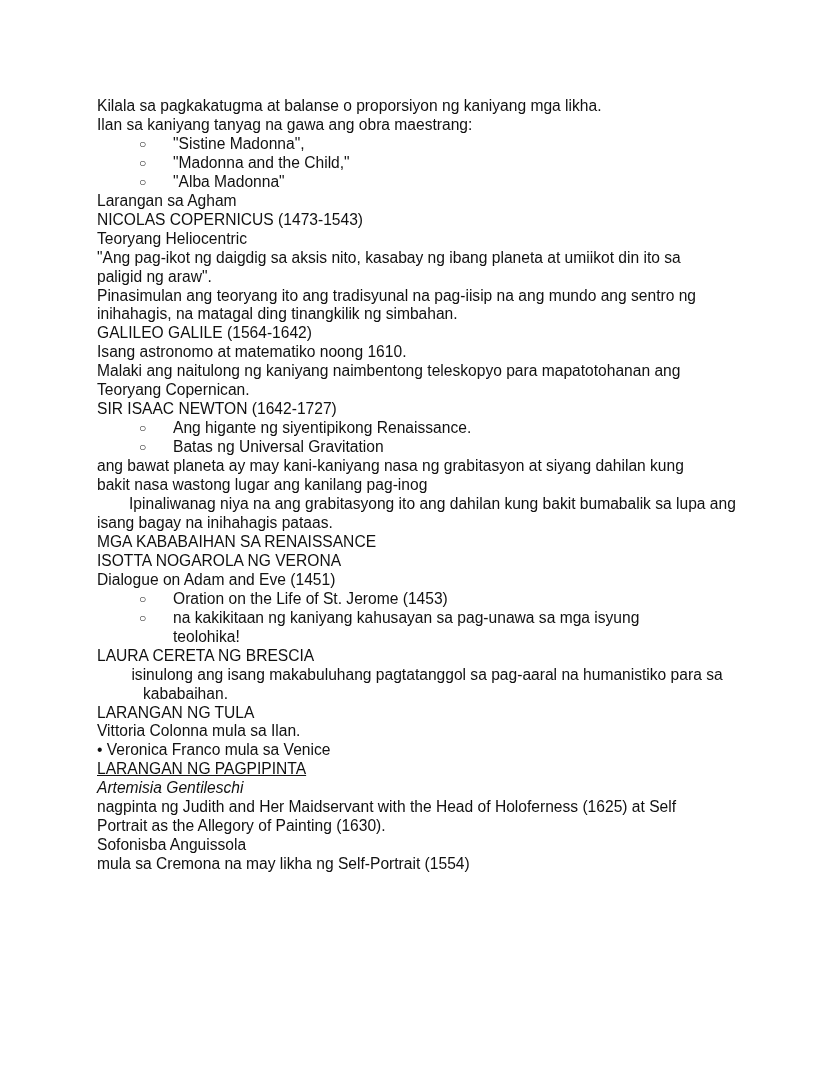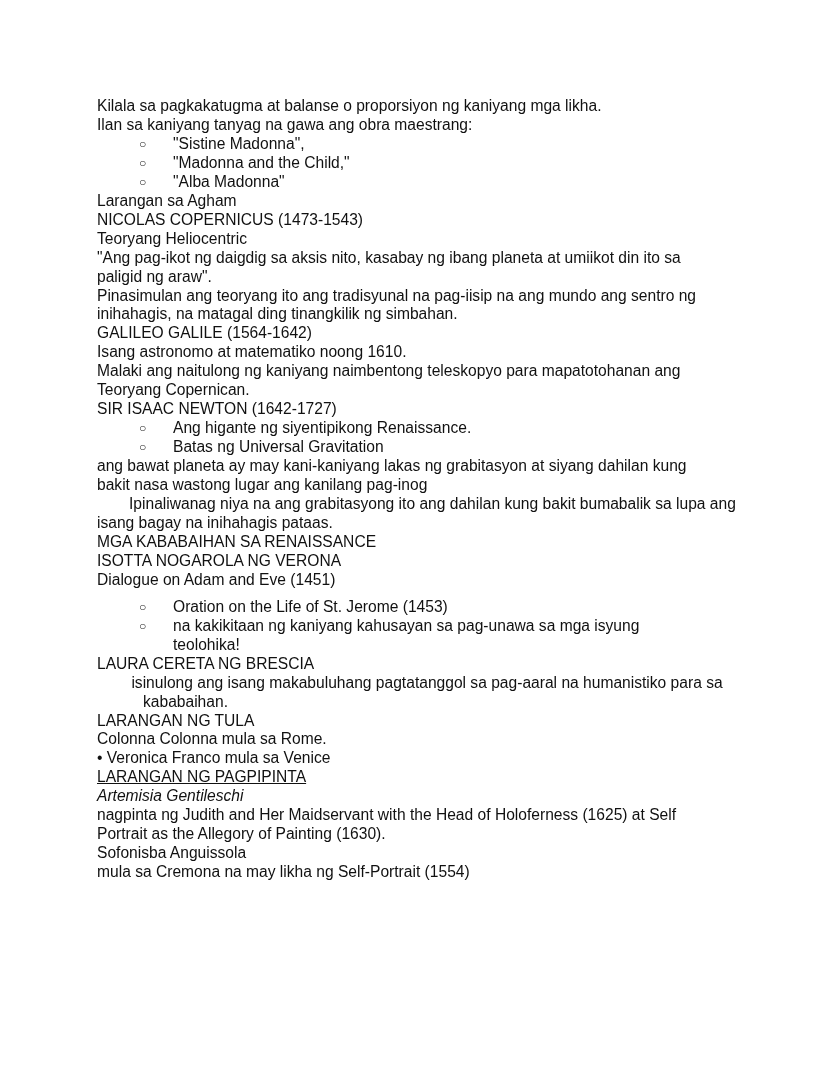--- a/index.html
+++ b/index.html
@@ -70,57 +70,57 @@
     </div>
     <div class="bullet-item">
       <span class="bullet">○</span>
       <span class="line txt" style="display: block;">Ang higante ng siyentipikong Renaissance.</span>
     </div>
     <div class="bullet-item">
       <span class="bullet">○</span>
       <span class="line txt" style="display: block;">Batas ng Universal Gravitation</span>
     </div>
     <div class="para">
-      <span class="line txt" style="display: block;">ang bawat planeta ay may kani-kaniyang lakas ng grabitasyon at siyang dahilan kung</span>
+      <span class="line txt" style="display: block;">ang bawat planeta ay may kani-kaniyang nasa ng grabitasyon at siyang dahilan kung</span>
       <span class="line txt" style="display: block;">bakit nasa wastong lugar ang kanilang pag-inog</span>
     </div>
     <div class="para">
       <span class="line txt" style="display: block; margin-left: 32px;">Ipinaliwanag niya na ang grabitasyong ito ang dahilan kung bakit bumabalik sa lupa ang</span>
       <span class="line txt" style="display: block;">isang bagay na inihahagis pataas.</span>
     </div>
     <div class="para">
       <span class="line txt" style="display: block;">MGA KABABAIHAN SA RENAISSANCE</span>
     </div>
     <div class="para">
       <span class="line txt" style="display: block;">ISOTTA NOGAROLA NG VERONA</span>
     </div>
     <div class="para">
       <span class="line txt" style="display: block;">Dialogue on Adam and Eve (1451)</span>
     </div>
     <div class="bullet-item">
       <span class="bullet">○</span>
-      <span class="line txt" style="display: block; margin-top: 8px;">Oration on the Life of St. Jerome (1453)</span>
+      <span class="line txt" style="display: block;">Oration on the Life of St. Jerome (1453)</span>
     </div>
     <div class="bullet-item">
       <span class="bullet">○</span>
       <span class="line txt" style="display: block;">na kakikitaan ng kaniyang kahusayan sa pag-unawa sa mga isyung</span>
       <span class="line txt" style="display: block;">teolohika!</span>
     </div>
     <div class="para">
       <span class="line txt" style="display: block;">LAURA CERETA NG BRESCIA</span>
     </div>
     <div class="para">
       <span class="line txt" style="display: block; text-align: center;">isinulong ang isang makabuluhang pagtatanggol sa pag-aaral na humanistiko para sa</span>
       <span class="line txt" style="display: block; margin-left: 46px;">kababaihan.</span>
     </div>
     <div class="para">
       <span class="line txt" style="display: block;">LARANGAN NG TULA</span>
     </div>
     <div class="para">
-      <span class="line txt" style="display: block;">Colonna Colonna mula sa Rome.</span>
+      <span class="line txt" style="display: block;">Vittoria Colonna mula sa Ilan.</span>
     </div>
     <div class="para">
       <span class="line txt" style="display: block;">• Veronica Franco mula sa Venice</span>
     </div>
     <div class="para">
       <span class="line txt" style="display: block; text-decoration: underline;">LARANGAN NG PAGPIPINTA</span>
     </div>
     <div class="para">
       <span class="line txt" style="display: block; font-style: italic;">Artemisia Gentileschi</span>
     </div>

